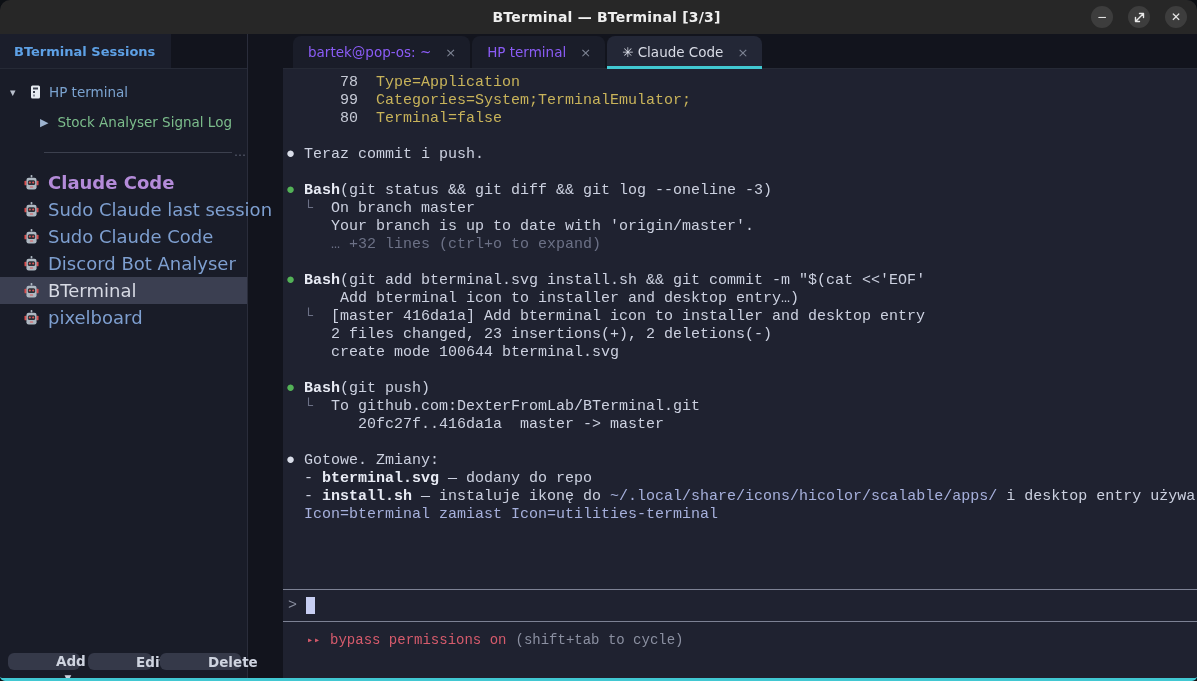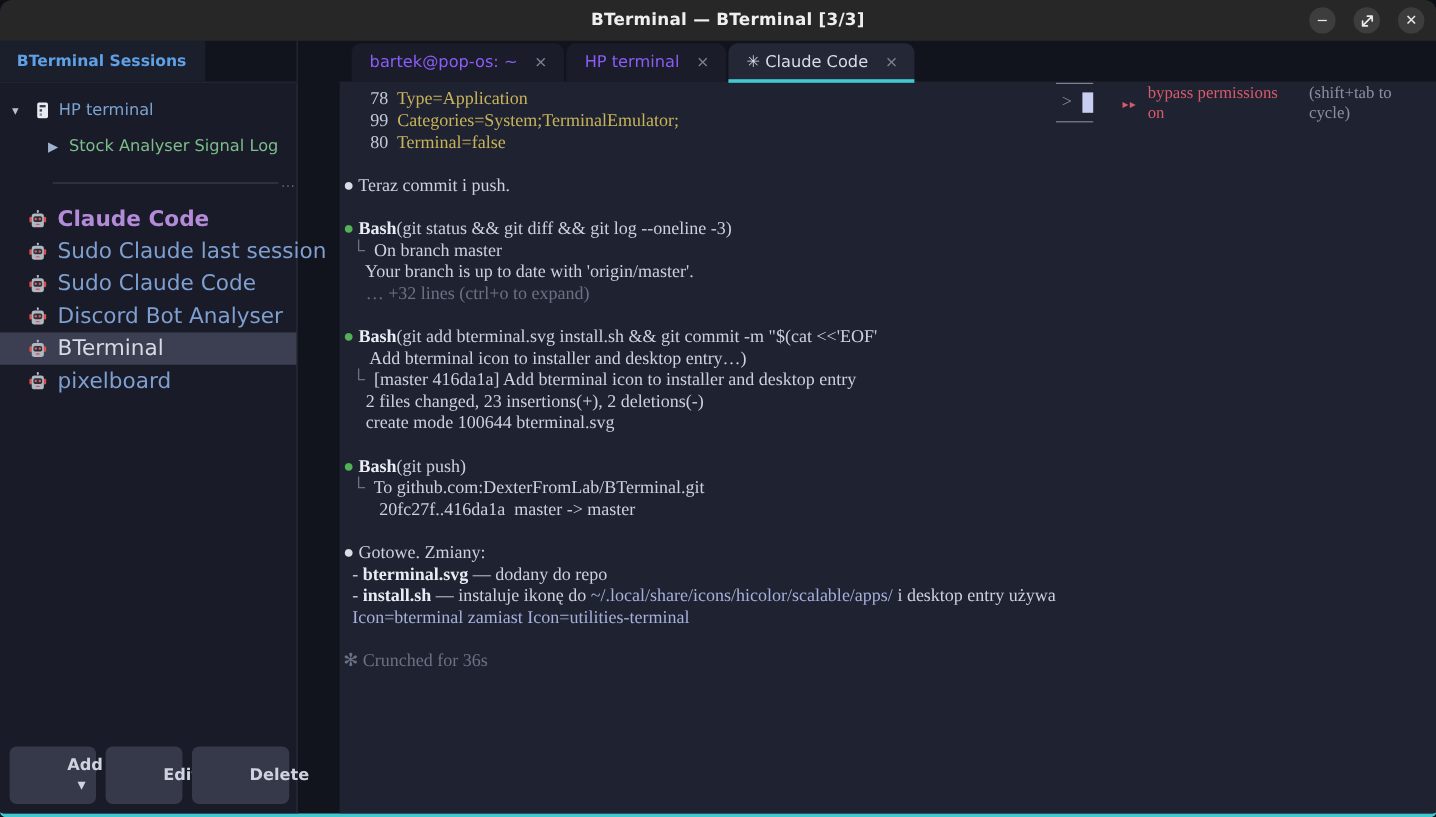--- a/index.html
+++ b/index.html
@@ -50,43 +50,43 @@
                   padding-left:24px; cursor:pointer; }
   .session-item.selected { background:#3b3f51; }
   .session-label { color:var(--session-blue,#7e9fd0); font-size:18px; white-space:nowrap; }
   .session-item.selected .session-label { color:#d7dae4; }
   .session-label.claude { color:var(--claude-purple,#b48bd9); font-weight:bold; }
   .robot-icon { width:15px; height:15px; flex:0 0 auto; }
 
   .sidebar-spacer { flex:1; }
   .sidebar-buttons { display:flex; gap:8px; padding:8px; }
   .side-btn { background:#353949; border:none; border-radius:6px; color:#ced3df;
-              font-weight:bold; font-size:13.5px; height:48px; cursor:pointer;
+              font-weight:bold; font-size:13.5px; height:17px; cursor:pointer;
               font-family:"DejaVu Sans",sans-serif;padding-left:48px; }
   .side-btn.b0 { width:72px; } .side-btn.b1 { width:64px; } .side-btn.b2 { width:81px; }
 
   
   .main { flex:1; display:flex; flex-direction:column; min-width:0; }
   .tabbar { height:35px; flex:0 0 auto; background:var(--tabbar-bg,#12141d);
             border-bottom:1px solid #262a36; display:flex; align-items:flex-end;
             padding-left:10px; }
   .tab { height:32px; display:flex; align-items:center; gap:12px; padding:0 12px 0 15px;
          background:#1a1d29; border-radius:8px 8px 0 0; margin-right:2px; cursor:pointer;
          position:relative; }
   .tab-label { color:#8b5cf6; font-size:13.5px; white-space:nowrap; }
   .tab-close { color:#7e8494; font-size:13px; cursor:pointer; padding:0 2px; }
   .tab.active { background:#232736; }
   .tab.active .tab-label { color:#d9dce6; }
   .tab.active::after { content:""; position:absolute; left:0; right:0; bottom:-1px;
                        height:3px; background:var(--accent-teal,#41c8d2); }
 
   
   .terminal { flex:1; background:var(--terminal-bg,#1f2230); min-height:0;
-              display:flex; 
-              font-family:Liberation Serif, serif; font-size:15px; }
+              display:flex; flex-direction:column;
+              font-family:Liberation Mono, monospace; font-size:15px; }
   .t-output { padding:5px 0 0 3px; }
   .t-line { height:18px; line-height:18px; white-space:pre; }
   .seg-n { color:var(--num,#c6cad6); }
   .seg-y { color:var(--yellow,#c8b35a); }
   .seg-f { color:var(--fg,#ccd1e0); }
   .seg-d { color:var(--dim,#6c7186); }
   .seg-b { color:var(--bold-fg,#e8ebf4); font-weight:bold; }
   .seg-g { color:var(--green,#53b257); }
   .seg-w { color:var(--white-dot,#d9dde8); }
   .seg-l { color:var(--lavender,#a6b0dc); }
@@ -282,21 +282,20 @@
             <div class="t-line"></div>
             <div class="t-line"><span class="seg-g">● </span><span class="seg-b">Bash</span><span class="seg-f">(git push)</span></div>
             <div class="t-line"><span class="seg-d">  └  </span><span class="seg-f">To github.com:DexterFromLab/BTerminal.git</span></div>
             <div class="t-line"><span class="seg-f">        20fc27f..416da1a  master -&gt; master</span></div>
             <div class="t-line"></div>
             <div class="t-line"><span class="seg-w">● </span><span class="seg-f">Gotowe. Zmiany:</span></div>
             <div class="t-line"><span class="seg-f">  - </span><span class="seg-b">bterminal.svg</span><span class="seg-f"> — dodany do repo</span></div>
             <div class="t-line"><span class="seg-f">  - </span><span class="seg-b">install.sh</span><span class="seg-f"> — instaluje ikonę do </span><span class="seg-l">~/.local/share/icons/hicolor/scalable/apps/</span><span class="seg-f"> i desktop entry używa</span></div>
             <div class="t-line"><span class="seg-l">  Icon=bterminal zamiast Icon=utilities-terminal</span></div>
             <div class="t-line"></div>
-            <div class="t-line"><span class="seg-d">✻ Crunched for 36s</span></div>
           </div>
         <div class="t-spacer"></div>
         <div class="t-input">
           <span class="t-prompt">&gt;</span>
           <span class="t-cursor"></span>
         </div>
         <div class="t-status">
           <span class="status-arrows">▸▸</span>
           <span class="status-mode">bypass permissions on</span>
           <span class="status-hint">(shift+tab to cycle)</span>

